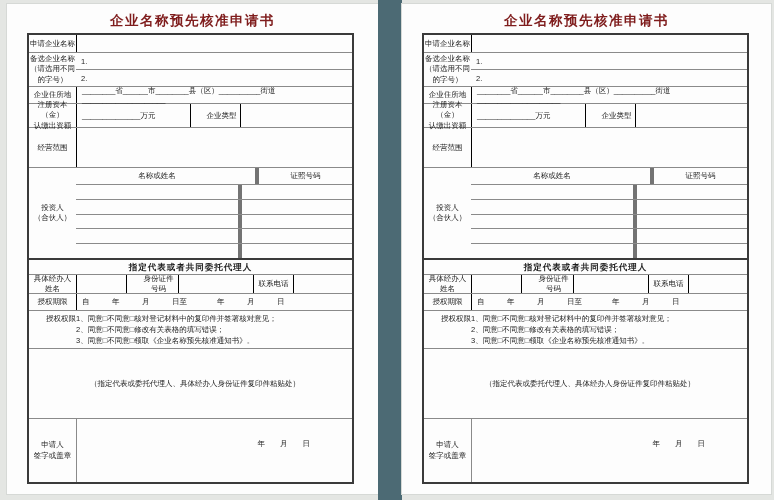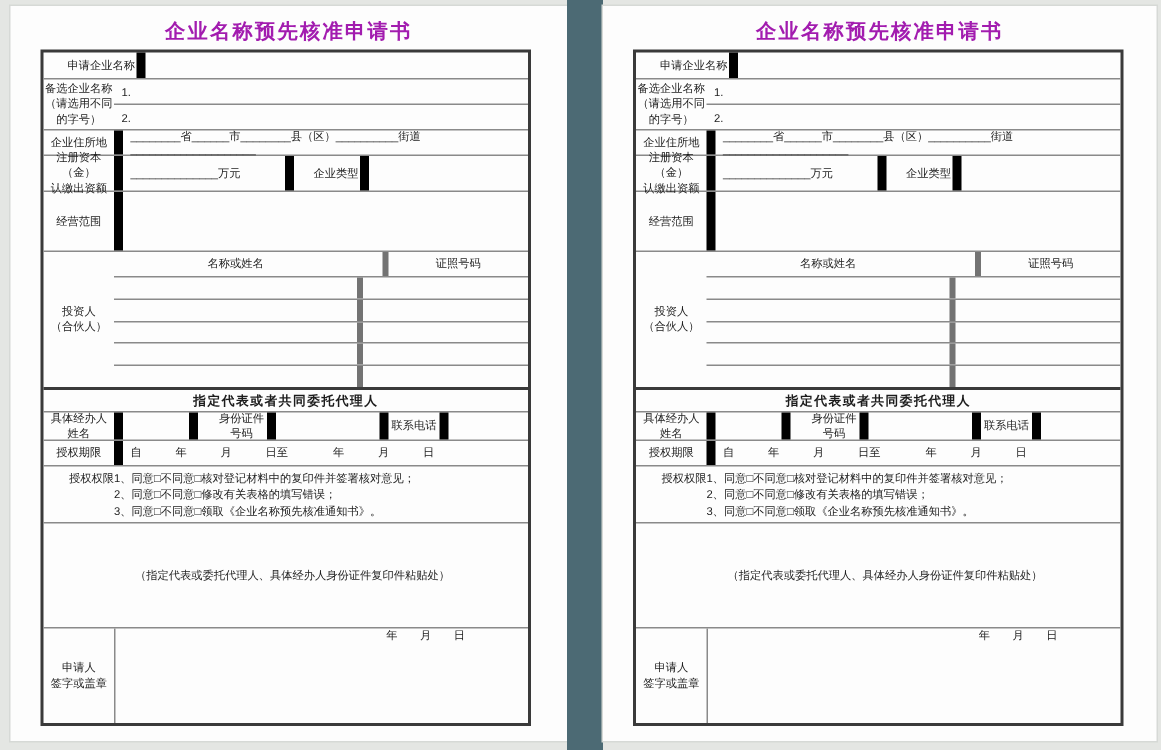--- a/index.html
+++ b/index.html
@@ -18,32 +18,32 @@
   }
   .page-left  { left: 7px; }
   .page-right { left: 402px; width: 369px; }
   .divider {
     position: absolute; left: 378px; top: 0; width: 24px; height: 500px;
     background: #4c6a74;
   }
   .title {
     position: absolute; top: 8px; left: 0; width: 100%;
     text-align: center; font-size: 13.5px; font-weight: bold;
-    letter-spacing: 1.5px; color: #a21caf;
+    letter-spacing: 1.5px; color: #7f1d1d;
     font-family: "Liberation Serif", "DejaVu Serif", serif;
   }
   .tbl {
     position: absolute; left: 20px; top: 29px; width: 327px;
     border: 2px solid #3a3a3a;
     font-size: 7.5px; line-height: 1.25;
   }
   .row { display: flex; border-top: 1px solid #8a8a8a; }
-  .row:first-child { border-top: none; padding-left: 15px; }
+  .row:first-child { border-top: none; }
   .sec-top { border-top: 2px solid #3a3a3a; }
-  .cell { border-left: 6px solid #000000; display: flex; align-items: center; }
+  .cell { border-left: 1px solid #000000; display: flex; align-items: center; }
   .cell:first-child { border-left: none; }
   .lblcol {
     width: 47px; flex: 0 0 47px;
     justify-content: center; text-align: center; flex-direction: column;
   }
   .fill { flex: 1 1 auto; }
   .pad { padding-left: 5px; }
   
   .h17 { height: 17px; }
   .h24 { height: 24px; }
@@ -64,21 +64,21 @@
   .w50 { flex: 0 0 50px; }
   .w52 { flex: 0 0 52px; justify-content: center; text-align: center; flex-direction: column; padding-left: 12px; }
   .w75 { flex: 0 0 75px; }
   .w40c { flex: 0 0 40px; justify-content: center; text-align: center; }
   .auth-row { height: 38px; align-items: flex-start; }
   .auth-label { width: 47px; flex: 0 0 47px; text-align: right; padding-top: 3px; }
   .auth-items { flex: 1 1 auto; padding-top: 3px; }
   .auth-items div { height: 11px; }
   .paste { height: 70px; justify-content: center; text-align: center; display: flex; align-items: center; padding-left: 9px; }
   .sign-row { height: 64px; }
-  .sign-cell { flex: 1 1 auto; border-left: 1px solid #8a8a8a; display: flex; align-items: flex-start; justify-content: flex-end; padding: 0 42px 14px 0; }
+  .sign-cell { flex: 1 1 auto; border-left: 1px solid #8a8a8a; display: flex; align-items: center; justify-content: flex-end; padding: 0 42px 14px 0; }
   .twoline { line-height: 1.35; }
 </style>
 </head>
 <body>
 
 <div class="stage">
 
   <div class="page page-left" id="page-template">
     <div class="title">企业名称预先核准申请书</div>
     <div class="tbl">

